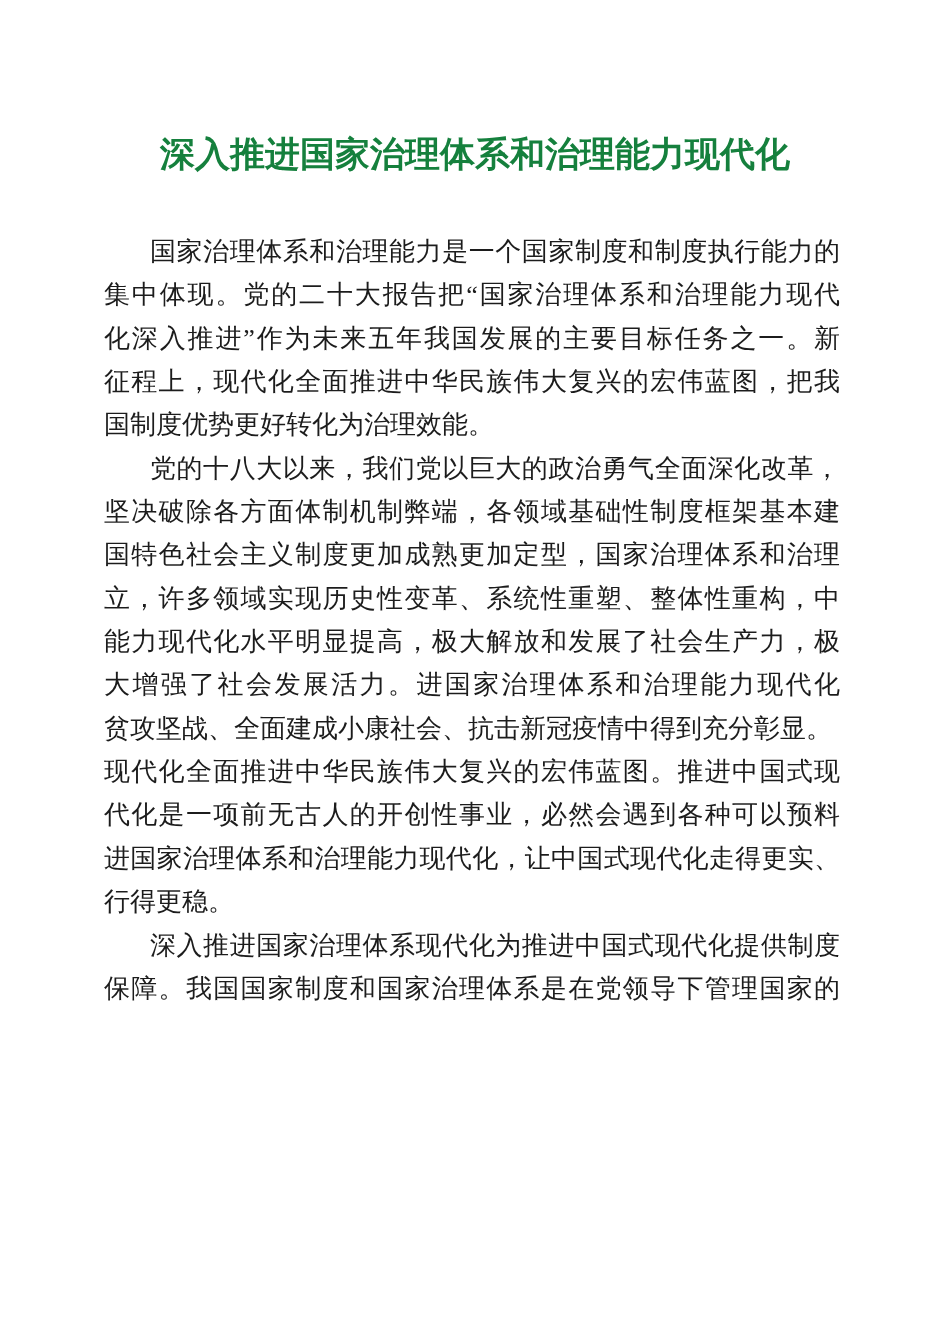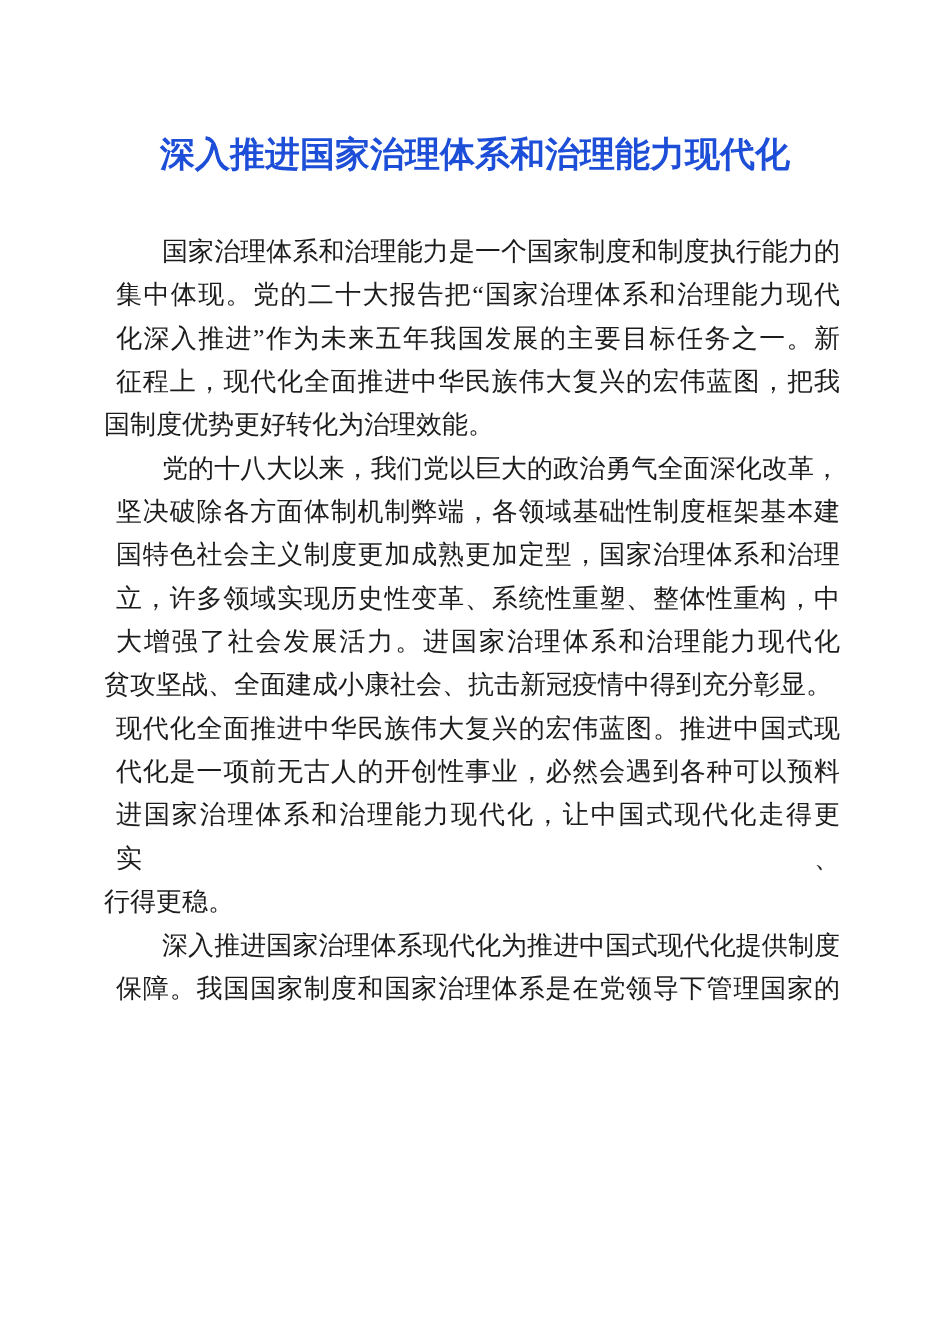--- a/index.html
+++ b/index.html
@@ -12,56 +12,57 @@
     font-family: "Liberation Serif", "DejaVu Serif", serif;
     color: #1c1c1c;
   }
   .doc-title {
     margin: 0;
     padding-top: 130px;
     text-align: center;
     font-size: 35px;
     line-height: 50px;
     font-weight: bold;
-    color: #1d4ed8;
+    color: #15803d;
     letter-spacing: 0;
   }
   .doc-body {
     margin-top: 50px;
     margin-left: 104px;
     width: 736px;
     font-size: 26px;
     line-height: 43.35px;
   }
   .para { margin: 0; padding: 0; }
   .line {
     text-align: justify;
     white-space: normal;
   }
-  .line.fill { text-align-last: justify; margin-left: 12px; }
+  .line.fill { text-align-last: justify; }
   .line.first { text-indent: 46px; }
 </style>
 </head>
 <body>
 
 <div class="page">
   <h1 class="doc-title">深入推进国家治理体系和治理能力现代化</h1>
   <div class="doc-body">
       <div class="para">
         <div class="line first fill">国家治理体系和治理能力是一个国家制度和制度执行能力的</div>
         <div class="line fill">集中体现。党的二十大报告把“国家治理体系和治理能力现代</div>
         <div class="line fill">化深入推进”作为未来五年我国发展的主要目标任务之一。新</div>
         <div class="line fill">征程上，现代化全面推进中华民族伟大复兴的宏伟蓝图，把我</div>
         <div class="line">国制度优势更好转化为治理效能。</div>
       </div>
       <div class="para">
         <div class="line first fill">党的十八大以来，我们党以巨大的政治勇气全面深化改革，</div>
         <div class="line fill">坚决破除各方面体制机制弊端，各领域基础性制度框架基本建</div>
         <div class="line fill">国特色社会主义制度更加成熟更加定型，国家治理体系和治理</div>
         <div class="line fill">立，许多领域实现历史性变革、系统性重塑、整体性重构，中</div>
+        <div class="line fill">能力现代化水平明显提高，极大解放和发展了社会生产力，极</div>
         <div class="line fill">大增强了社会发展活力。进国家治理体系和治理能力现代化</div>
         <div class="line">贫攻坚战、全面建成小康社会、抗击新冠疫情中得到充分彰显。</div>
       </div>
       <div class="para">
         <div class="line fill">现代化全面推进中华民族伟大复兴的宏伟蓝图。推进中国式现</div>
         <div class="line fill">代化是一项前无古人的开创性事业，必然会遇到各种可以预料</div>
         <div class="line fill">进国家治理体系和治理能力现代化，让中国式现代化走得更实、</div>
         <div class="line">行得更稳。</div>
       </div>
       <div class="para">

